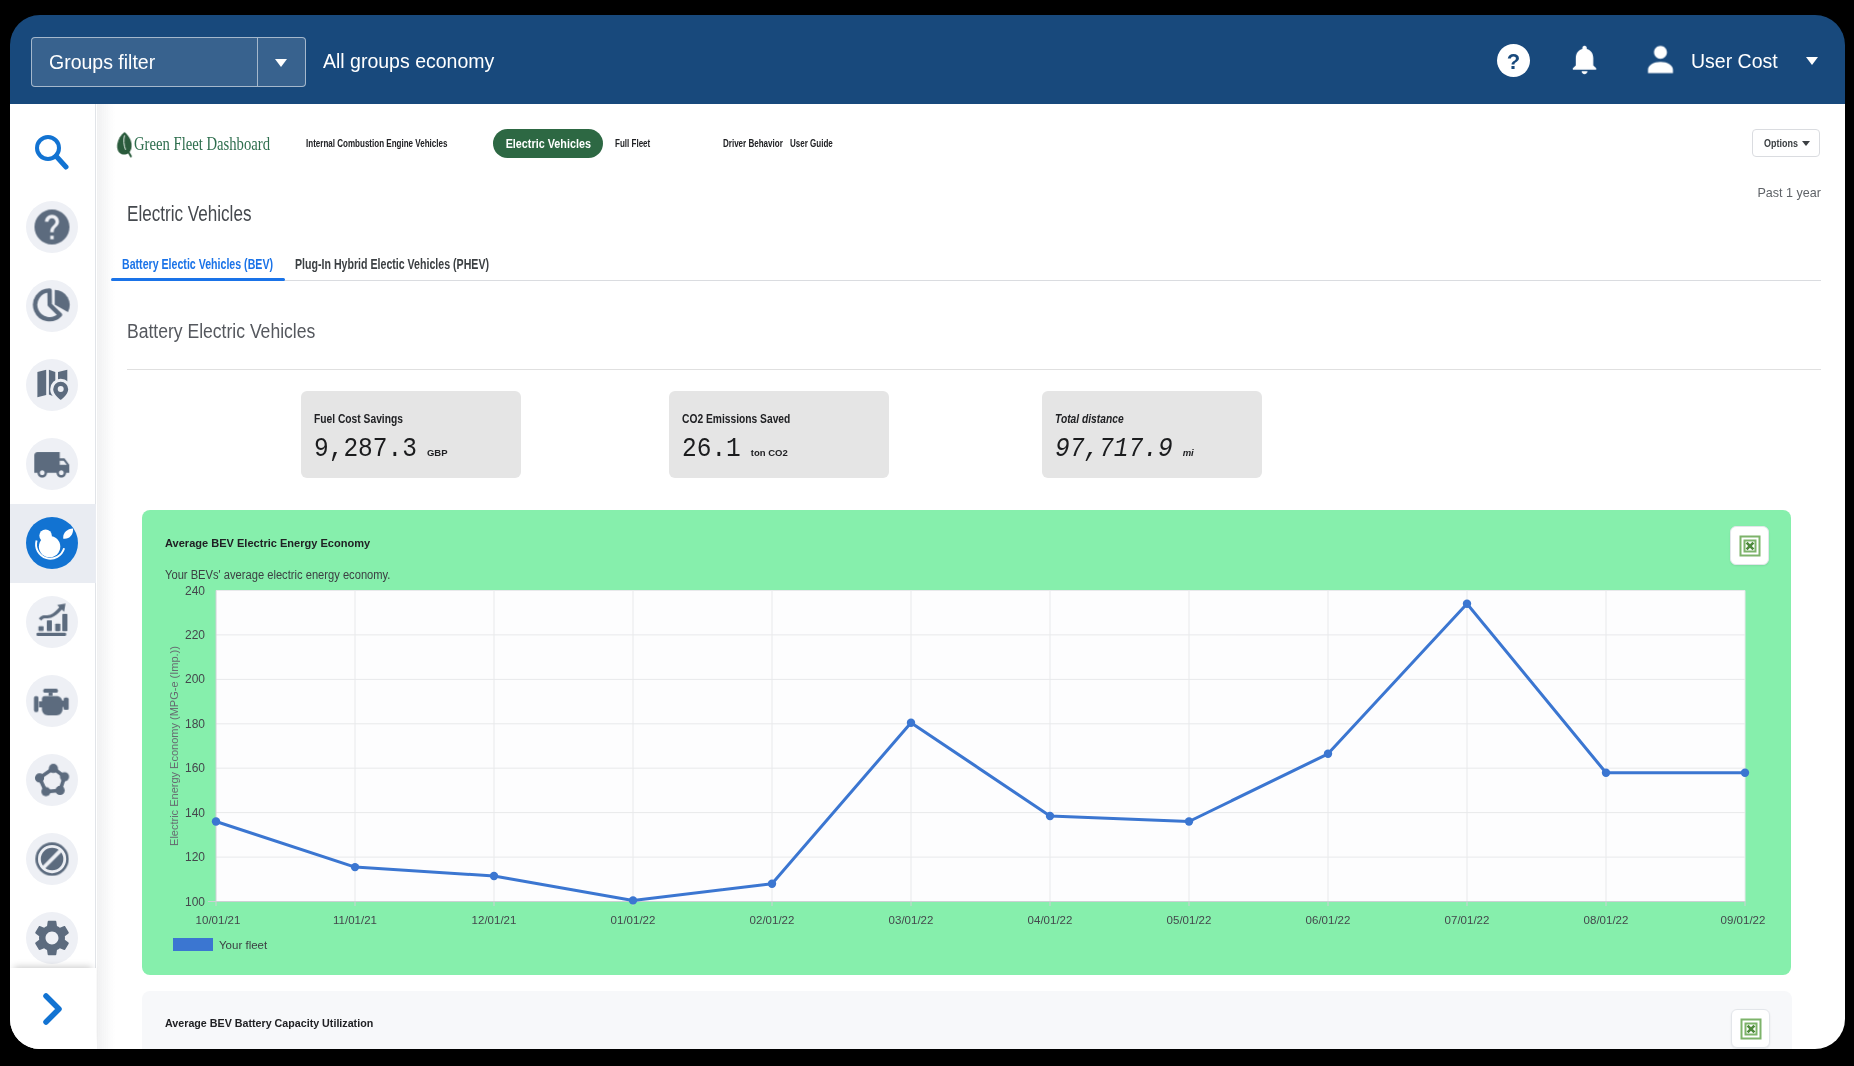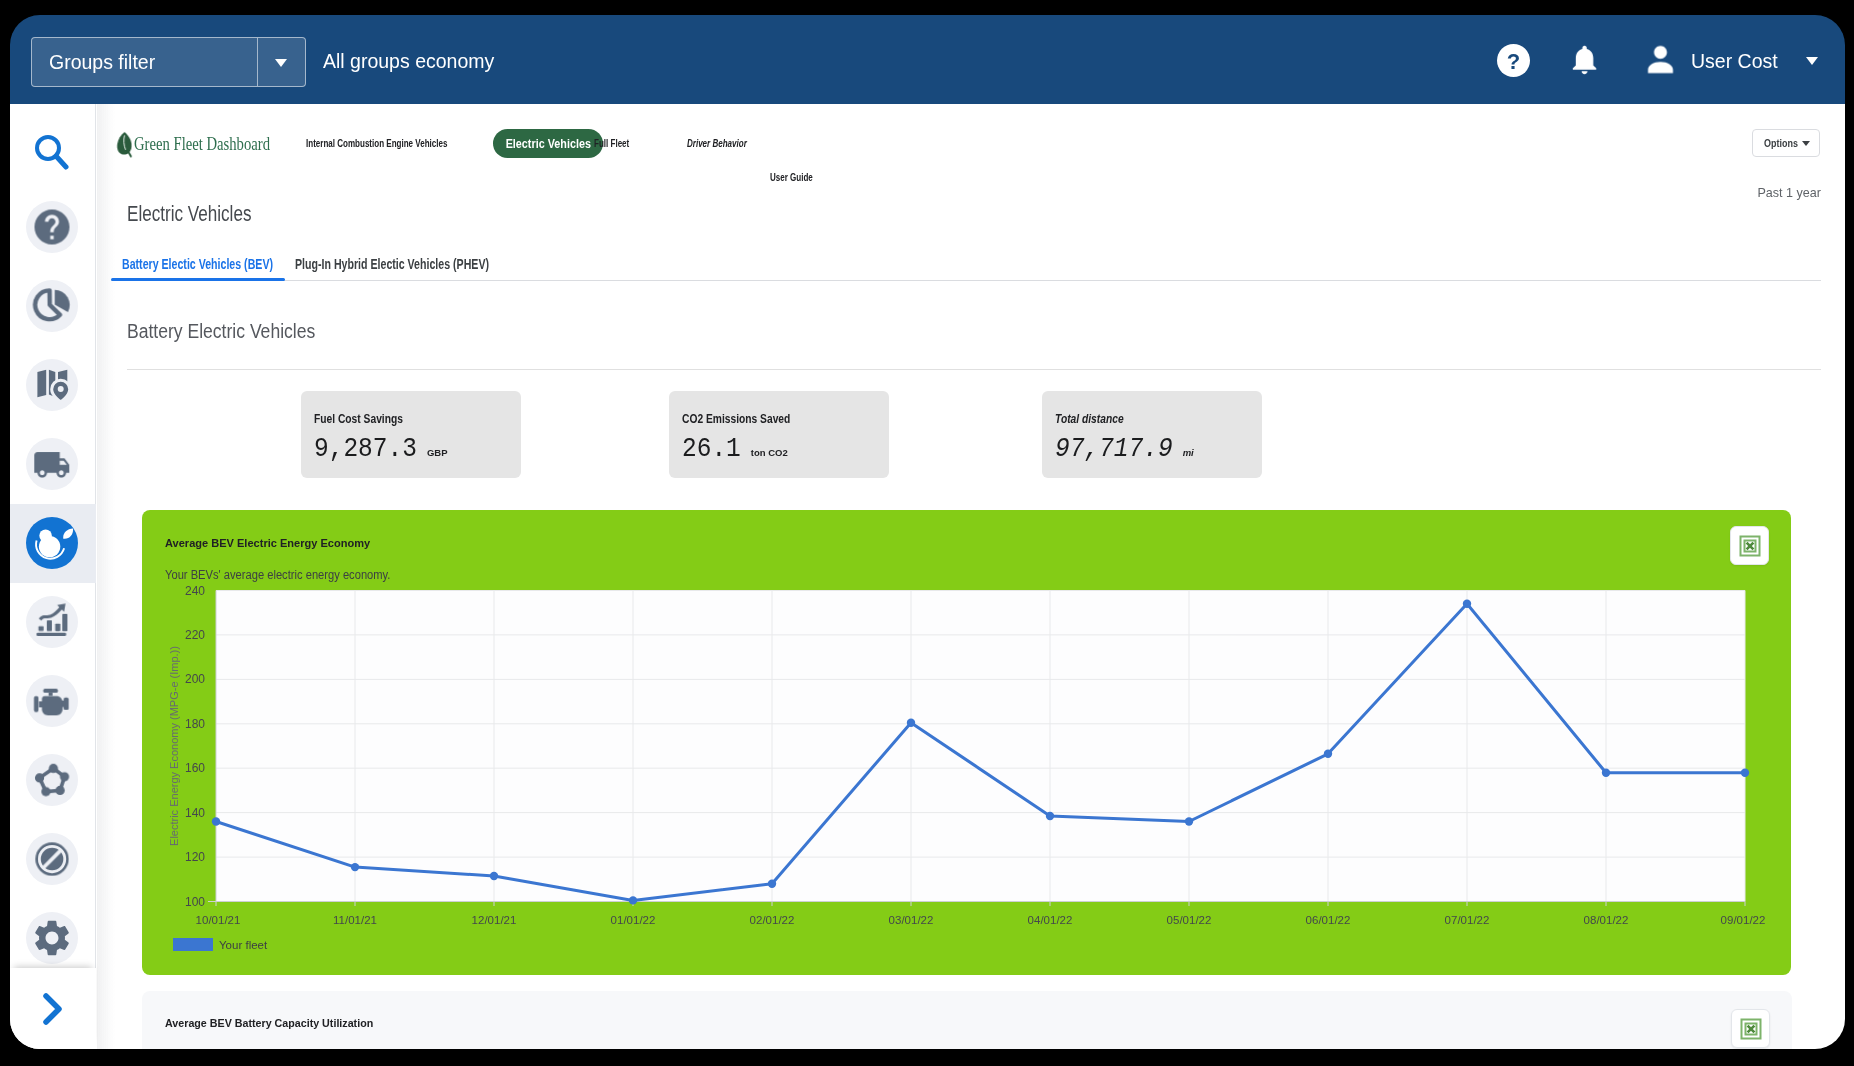--- a/index.html
+++ b/index.html
@@ -25,23 +25,23 @@
 .srow.active{background:#e9ecf2;}
 .srow.active .scirc{background:#1273d2;}
 .sfoot{position:absolute;left:0;top:864px;width:86px;height:81px;background:#fff;box-shadow:0 -5px 7px -4px rgba(0,0,0,.22);}
 .main-shadow{position:absolute;left:87px;top:89px;width:18px;height:945px;background:linear-gradient(to right,rgba(60,64,75,.07),rgba(60,64,75,0));}
 
 .logo-leaf{position:absolute;left:104px;top:116px;width:22px;height:27px;}
 .logo-svg{position:absolute;left:124px;top:117px;}
 .nav{position:absolute;top:114px;height:29px;line-height:29px;font-size:11px;font-weight:bold;color:#202124;white-space:nowrap;}
 .nav span{display:inline-block;transform:scaleX(.73);transform-origin:left center;}
 .nav1{left:296px;}
-.nav2{left:584px;}
-.nav3{left:677px;font-style:italic;}
-.nav4{left:760px;margin-top:34px;}
+.nav2{left:605px;}
+.nav3{left:713px;}
+.nav4{left:780px;}
 .pill{position:absolute;left:483px;top:114px;width:110px;height:29px;border-radius:15px;background:#2d6843;color:#fff;font-size:13.5px;font-weight:bold;text-align:center;line-height:29px;}
 .pill span{display:inline-block;transform:scaleX(.8);transform-origin:center center;}
 .options{position:absolute;left:1742px;top:114px;width:68px;height:28px;border:1px solid #dadce0;border-radius:4px;background:#fff;color:#3c4043;font-size:12px;font-weight:bold;}
 .options .t{position:absolute;left:11px;top:0;line-height:27px;font-size:11.5px;transform:scaleX(.78);transform-origin:left center;}
 .options .c{position:absolute;right:9px;top:11px;width:0;height:0;border-left:4.5px solid transparent;border-right:4.5px solid transparent;border-top:5.5px solid #3c4043;}
 .pastyear{position:absolute;left:1641px;top:170px;width:170px;text-align:right;font-size:13.5px;color:#5f6368;transform:scaleX(.93);transform-origin:right center;}
 .h1{position:absolute;left:117px;top:187px;font-size:21.5px;color:#45494e;transform:scaleX(.795);transform-origin:left center;white-space:nowrap;}
 
 .tab1{position:absolute;left:112px;top:240.5px;font-size:14px;font-weight:bold;color:#1a73e8;transform:scaleX(.758);transform-origin:left center;white-space:nowrap;}
 .tab2{position:absolute;left:285px;top:240.5px;font-size:14px;font-weight:bold;color:#3c4043;transform:scaleX(.758);transform-origin:left center;white-space:nowrap;}
@@ -50,21 +50,21 @@
 
 .sect{position:absolute;left:117px;top:305px;font-size:19.5px;color:#55585e;transform:scaleX(.9);transform-origin:left center;white-space:nowrap;}
 .sectline{position:absolute;left:117px;top:354px;width:1694px;height:1px;background:#e0e0e0;}
 
 .card{position:absolute;top:376px;width:220px;height:87px;background:#e5e5e5;border-radius:6px;}
 .card .ct{position:absolute;left:13px;top:20px;font-size:13.5px;font-weight:bold;color:#202124;transform:scaleX(.76);transform-origin:left center;white-space:nowrap;}
 .card .cv{position:absolute;left:13px;top:47px;font-family:"Liberation Mono",monospace;font-size:24.5px;line-height:24.5px;color:#1b1c1e;white-space:nowrap;}
 .card .num{display:inline-block;transform:scaleY(1.14);transform-origin:left 78%;}
 .card .cu{font-family:"Liberation Sans",sans-serif;font-size:9.5px;font-weight:bold;color:#202124;margin-left:10px;}
 
-.chartcard{position:absolute;left:132px;top:495px;width:1649px;height:465px;background:#84cc16;border-radius:8px;}
+.chartcard{position:absolute;left:132px;top:495px;width:1649px;height:465px;background:#86efac;border-radius:8px;}
 .chartcard .t1{position:absolute;left:23px;top:27px;font-size:11.5px;font-weight:bold;color:#202124;transform:scaleX(.96);transform-origin:left center;white-space:nowrap;}
 .chartcard .t2{position:absolute;left:23px;top:58px;font-size:12px;color:#3c4043;transform:scaleX(.93);transform-origin:left center;white-space:nowrap;}
 .xlbtn{position:absolute;width:39px;height:39px;background:#fff;border:1px solid #e3e6ea;border-radius:6px;box-shadow:0 1px 2px rgba(0,0,0,.08);display:flex;align-items:center;justify-content:center;}
 .card2{position:absolute;left:132px;top:976px;width:1650px;height:80px;background:#f7f8fa;border-radius:8px;}
 .card2 .t1{position:absolute;left:23px;top:26px;font-size:11.5px;font-weight:bold;color:#202124;transform:scaleX(.93);transform-origin:left center;white-space:nowrap;}
 </style>
 </head>
 <body>
 <div class="app">
   <div class="main-shadow"></div>

